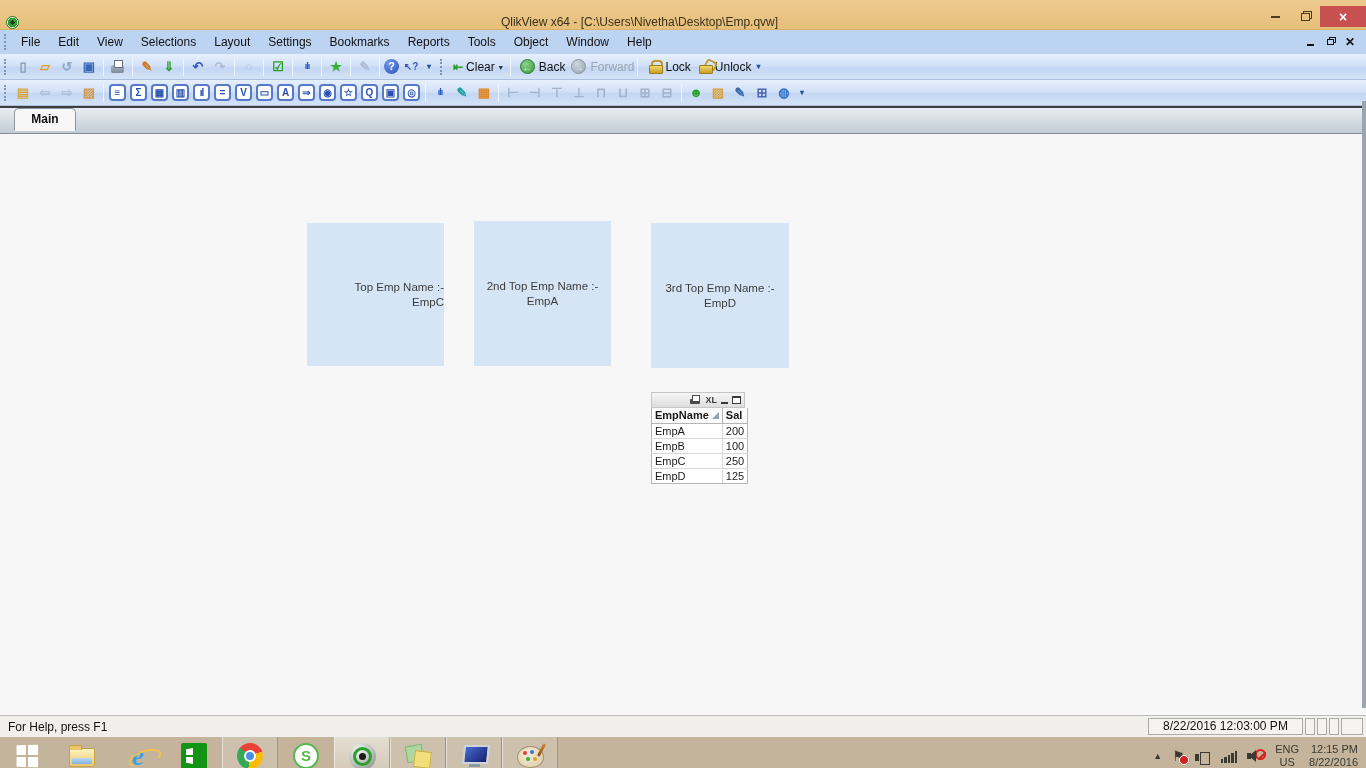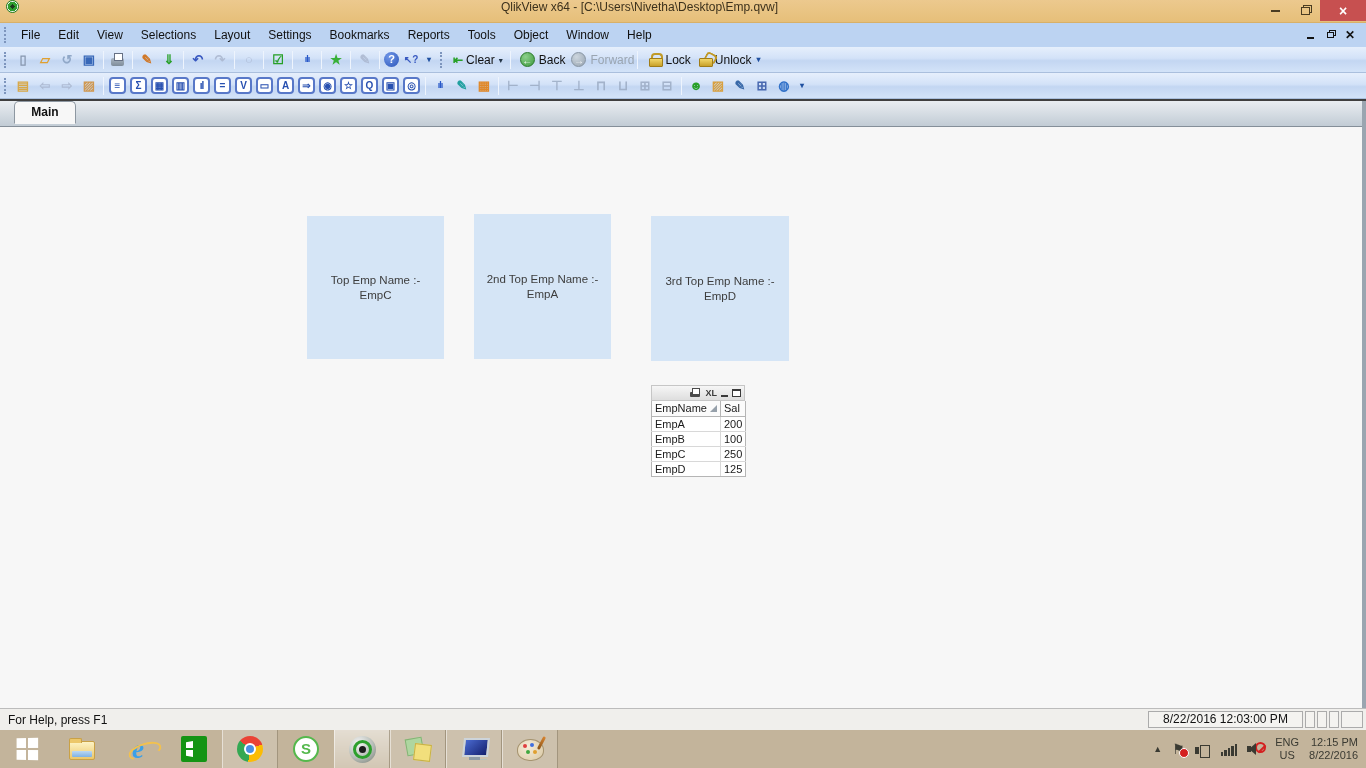--- a/index.html
+++ b/index.html
@@ -1,22 +1,22 @@
 <!DOCTYPE html>
 <html style="--c-titlebar: #ecc98e; --c-menubar: #bcd3f2; --c-sheet: #f7f7f7; --c-textbox: #d5e5f6; --c-statusbar: #f0efec; --c-taskbar: #c3b49b; --c-close: #c75050;"><head>
 <meta charset="utf-8">
 <style>
   * { margin:0; padding:0; box-sizing:border-box; }
   html,body { width:1366px; height:768px; overflow:hidden; }
   body { font-family:"Liberation Sans", sans-serif; background:#fff; }
   .screen { position:relative; width:1366px; height:768px; }
 
   
-  .titlebar { height:23px; background:linear-gradient(var(--c-titlebar,#ecc98e), #e6bf79);
-    display:flex; align-items:flex-start; border-bottom:1px solid #d8b068; }
+  .titlebar { height:30px; background:linear-gradient(var(--c-titlebar,#ecc98e), #e6bf79);
+    display:flex; align-items:flex-end; border-bottom:1px solid #d8b068; }
   .app-icon { width:13px; height:13px; margin-left:6px; border-radius:50%;
     background:radial-gradient(circle at 50% 50%, #1d3a1d 0 26%, #2f9e2f 28% 58%, #eef4ee 60%);
     border:1px solid #1f7a1f; flex:0 0 auto; }
   .title { flex:1; text-align:center; font-size:12px; color:#3c311c; }
   .win-controls { display:flex; align-items:flex-start; height:23px; }
   .wbtn { width:30px; height:21px; display:flex; align-items:center; justify-content:center; cursor:default; }
   .wbtn.close { width:46px; background:var(--c-close,#c75050); color:#fff; font-size:14px; font-weight:bold; }
   .g-min { width:9px; height:2px; background:#4a3c22; }
   .g-restore { position:relative; width:9px; height:8px; border:1px solid #4a3c22; background:transparent;
     box-shadow:2px -2px 0 -1px #e9c583, 2px -2px 0 0 #4a3c22; }
@@ -75,36 +75,36 @@
   .tabrow { height:26px; background:linear-gradient(#e9edf1,#c2ccd5); border-bottom:1px solid #858f99;
     display:flex; align-items:flex-start; }
   .tab { margin:0 0 -1px 14px; width:62px; height:23px; background:#f7f7f7;
     border:1px solid #8d97a1; border-bottom:1px solid #f7f7f7; border-radius:5px 5px 0 0;
     font-size:12px; font-weight:bold; color:#111; text-align:center; line-height:21px; }
 
   
   .sheet { position:relative; height:581px; background:var(--c-sheet,#f7f7f7); }
   .textbox { position:absolute; background:var(--c-textbox,#d5e5f6); display:flex; flex-direction:column;
     align-items:center; justify-content:center; font-size:11.5px; color:#3d3d3d; line-height:15px; text-align:center; }
-  .tbx1 { left:307px; top:89px;  width:137px; height:143px; }
+  .tbx1 { left:307px; top:89px;  width:137px; height:143px;align-items:flex-end; }
   .tbx2 { left:474px; top:87px;  width:137px; height:145px; }
   .tbx3 { left:651px; top:89px;  width:138px; height:145px; }
   .tbx4 { left:845px; top:88px;  width:136px; height:146px; }
 
   .tablebox { position:absolute; left:651px; top:258px; width:94px; }
   .tb-caption { height:16px; background:linear-gradient(#f6f6f6,#dedede); border:1px solid #c6c6c6;
     display:flex; align-items:center; justify-content:flex-end; gap:4px; padding:0 3px; }
   .cap-print { position:relative; width:12px; height:10px; }
   .cap-print::before { content:""; position:absolute; left:1px; top:4px; width:10px; height:5px; background:#4a4a4a; border-radius:1px; }
   .cap-print::after { content:""; position:absolute; left:3px; top:0; width:6px; height:5px; background:#fff; border:1px solid #4a4a4a; }
   .cap-xl { font-size:9px; font-weight:bold; color:#3a3a3a; }
   .cap-min { width:7px; height:2px; background:#3a3a3a; margin-top:6px; }
   .cap-max { width:9px; height:8px; border:1px solid #3a3a3a; border-top-width:2px; background:#fff; }
   .tablebox table { border-collapse:collapse; width:94px; background:#fff; font-size:11px; color:#1a1a1a; }
-  .tablebox th { font-weight:normal; text-align:left; background:#fbfbfb; border:1px solid #b5b5b5;
+  .tablebox th { font-weight:bold; text-align:left; background:#fbfbfb; border:1px solid #b5b5b5;
     border-top:none; padding:1px 3px; height:15px; white-space:nowrap; }
   .tablebox th:last-child { width:25px; }
   .tablebox td { border:1px solid #d8d8d8; border-left:1px solid #c9c9c9; padding:1px 3px; height:15px; }
   .tablebox td:first-child { border-left:1px solid #b5b5b5; }
   .tablebox td:last-child { text-align:right; border-right:1px solid #b5b5b5; }
   .tablebox tr:last-child td { border-bottom:1px solid #b5b5b5; }
   .sort-tri { display:inline-block; width:0; height:0; margin-left:3px;
     border-right:7px solid #96a0aa; border-top:7px solid transparent; }
 
   .right-edge { position:absolute; right:0; top:101px; width:4px; height:607px; background:#9aa5b0; }

